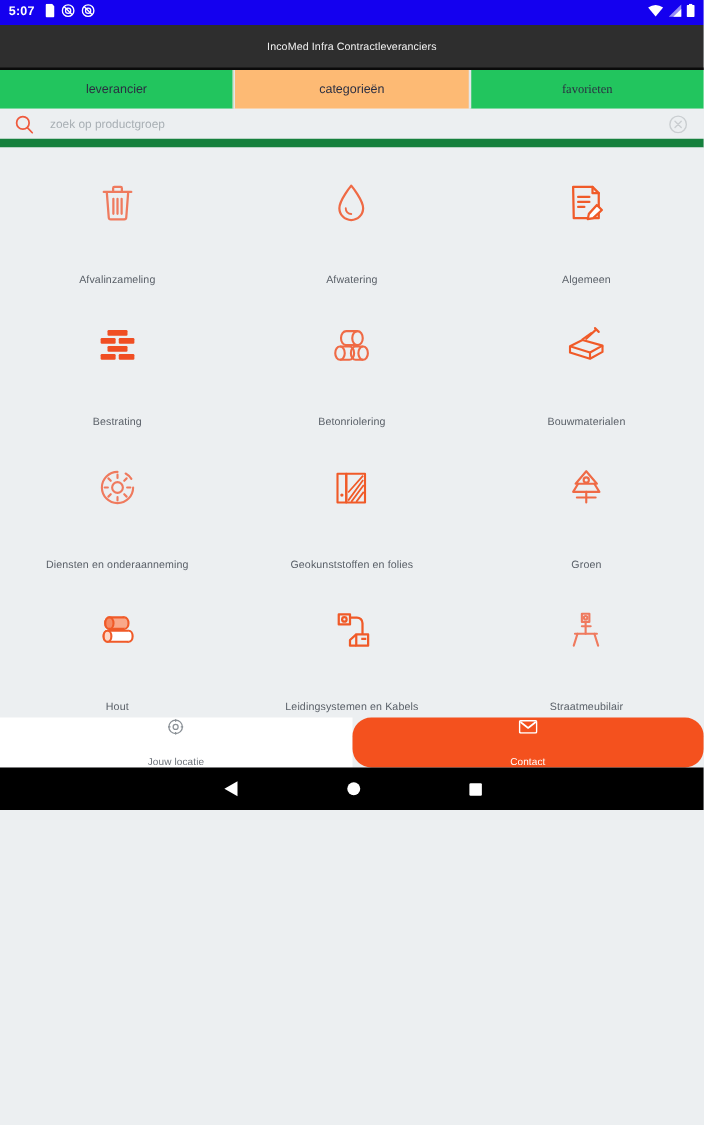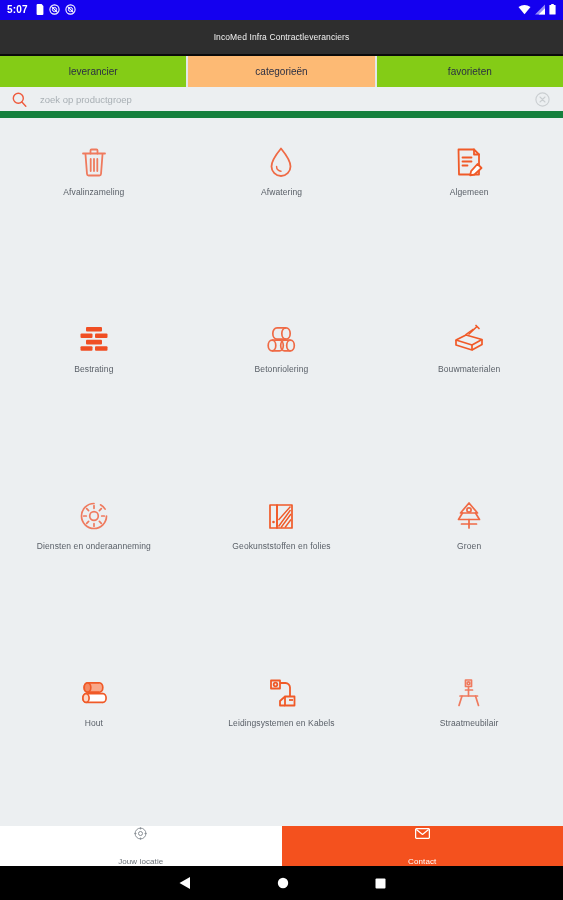--- a/index.html
+++ b/index.html
@@ -4,21 +4,21 @@
 <style>
   * { box-sizing: border-box; margin: 0; padding: 0; }
   html, body {
     width: 563px; height: 900px;
     font-family: "Liberation Sans", sans-serif;
     background: #eceff1;
     overflow: hidden;
   }
   .phone {
     position: relative;
-    width: 563px; height: 900px;
+    width: 563px; height: 648px;
     display: flex; flex-direction: column;
     background: #eceff1;
   }
 
   
   .statusbar {
     height: 20px; flex: 0 0 20px;
     background: #1400ef;
     display: flex; align-items: center;
     padding: 0 7px;
@@ -51,27 +51,27 @@
   .tabs {
     flex: 0 0 31px;
     display: flex;
     background: #ffffff;
   }
   .tab {
     flex: 1 1 0;
     display: flex; align-items: center; justify-content: center;
     font-size: 10px;
     color: #2b2f42;
-    background: #84cc16;
+    background: #22c55e;
     border: 1px solid #e3e7ea;
     border-top: none; border-bottom: none;
     cursor: pointer;
   }
   .tab:first-child { border-left: none; }
-  .tab:last-child  { border-right: none; }
+  .tab:last-child  { border-right: none; font-family: Liberation Serif, serif; }
   .tab.selected { background: #fdba74; }
 
   
   .searchbar {
     flex: 0 0 31px;
     background: #eceff1;
     display: flex; align-items: center;
     padding: 0 12px;
     border-bottom: 7px solid #15803d;
   }
@@ -99,20 +99,21 @@
     grid-template-rows: repeat(4, 1fr);
     background: #eceff1;
     overflow: hidden;
   }
   .cell {
     display: flex; flex-direction: column;
     align-items: center; justify-content: flex-start;
     padding-top: 24px;
     cursor: pointer;
     position: relative;
+    gap: 31px;
   }
   .cell-icon {
     height: 40px; width: 46px;
     display: flex; align-items: center; justify-content: center;
     margin-bottom: 6px;
   }
   .cell-label {
     font-size: 8.5px;
     color: #5a6068;
     text-align: center;
@@ -127,21 +128,21 @@
     display: flex;
   }
   .bb-btn {
     flex: 1 1 0;
     display: flex; flex-direction: column;
     align-items: center; justify-content: center;
     gap: 17px;
     cursor: pointer;
   }
   .bb-btn.light { background: #ffffff; color: #6b7178; }
-  .bb-btn.accent { background: #f4511e; color: #ffffff; }
+  .bb-btn.accent { background: #f4511e; color: #ffffff; border-radius: 15px; }
   .bb-label { font-size: 8px; letter-spacing: .1px; }
   .bb-icon { display: flex; align-items: center; justify-content: center; height: 14px; }
 
   
   .navbar {
     flex: 0 0 34px;
     background: #000000;
     display: flex; align-items: center; justify-content: center;
     gap: 86px;
   }

